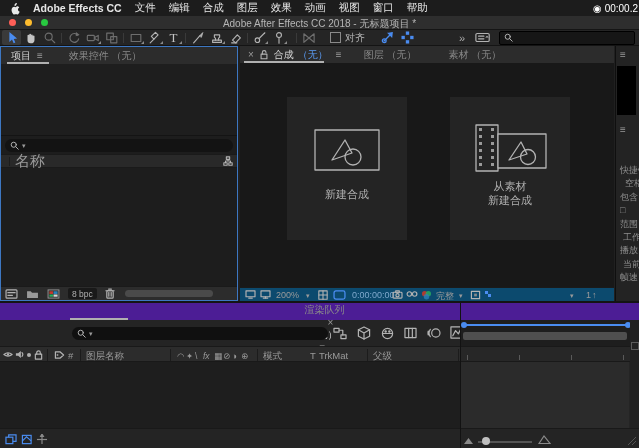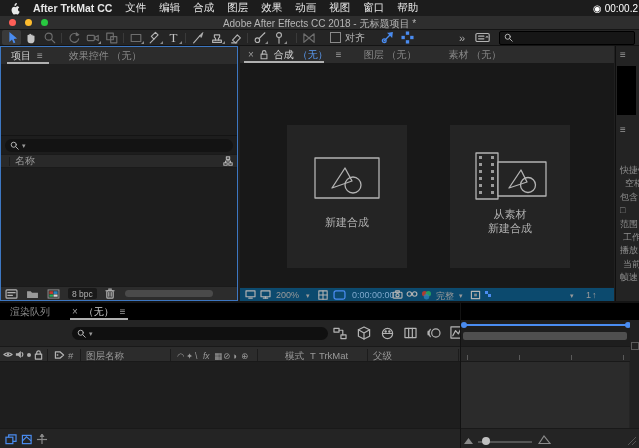--- a/index.html
+++ b/index.html
@@ -55,21 +55,21 @@
 
 <div id="root" class="nosel">
 
   <div id="menubar" class="abs">
     <div class="row">
       <span>
         <svg width="11" height="13" viewBox="0 0 12 14">
             <path fill="#e8e8e8" d="M6.2,2.4c.6-.9,1.6-1.3,2.4-1.3,.1,.9-.3,1.8-.9,2.4-.6,.7-1.5,1-1.5,1,0,0-.3-1.2,0-2.1ZM8.8,4.6c1,0,1.9,.6,2.4,1.4-2.1,1.2-1.7,3.8,.4,4.6-.3,.9-.8,1.7-1.4,2.4-.6,.6-1.2,.7-1.9,.4-.7-.3-1.3-.3-1.9,0-.7,.3-1.3,.3-1.9-.4-1.5-1.6-2.1-3.9-1.5-5.6,.5-1.3,1.5-2.2,2.6-2.2,.6,0,1.2,.4,1.6,.4,.4,0,1-1,1.6-1Z"></path>
           </svg>
       </span>
-      <span class="mb-item" style="font-weight:bold">After TrkMat CC</span>
+      <span class="mb-item" style="font-weight:bold">Adobe Effects CC</span>
       <span class="mb-item">文件</span>
       <span class="mb-item">编辑</span>
       <span class="mb-item">合成</span>
       <span class="mb-item">图层</span>
       <span class="mb-item">效果</span>
       <span class="mb-item">动画</span>
       <span class="mb-item">视图</span>
       <span class="mb-item">窗口</span>
       <span class="mb-item">帮助</span>
     </div>
@@ -265,21 +265,21 @@
         <svg width="9" height="9" viewBox="0 0 12 12">
             <g class="icon-stroke" stroke="#8a8a8a">
               <circle cx="5" cy="5" r="3.4"></circle>
               <line x1="7.6" y1="7.6" x2="11" y2="11"></line>
             </g>
           </svg>
         <span class="glyph" style="font-size:7px;">▾</span>
         <input style="background: transparent; border: none; outline: none; width: 170px;">
       </div>
     </div>
-    <div class="abs row" style="left:0;top:107px;width:236px;height:14px;background:#292929;border-top:1px solid #1a1a1a;border-bottom:1px solid #1a1a1a;box-sizing:border-box;font-size:10px;color:#9a9a9a;">
+    <div class="abs row" style="left:0;top:107px;width:236px;height:14px;background:#292929;border-top:1px solid #1a1a1a;border-bottom:1px solid #1a1a1a;box-sizing:border-box;font-size:15px;color:#9a9a9a;">
       <span style="width:1px;height:9px;background:#1c1c1c;margin-left:8px;"></span>
       <span style="margin-left:5px;">名称</span>
       <span style="flex:1"></span>
       <span style="margin-right:4px;">
           <svg width="10" height="10" viewBox="0 0 12 12">
             <g class="icon-stroke" stroke="#8a8a8a" stroke-width="1">
               <rect x="4" y="1" width="4" height="3"></rect>
               <rect x="1" y="8" width="4" height="3"></rect>
               <rect x="7" y="8" width="4" height="3"></rect>
               <path d="M6,4v2M3,8V6h6v2"></path>
@@ -340,21 +340,21 @@
           </svg>
         </span>
       <span style="margin-left:5px;color:#d8d8d8;">合成</span>
       <span style="margin-left:4px;color:#5b9cf5;">（无）</span>
       <span class="menu-glyph" style="margin-left:8px;">≡</span>
       <span style="margin-left:22px;">图层 （无）</span>
       <span style="margin-left:32px;">素材 （无）</span>
       <span class="tab-underline" style="left:4px;width:80px;"></span>
     </div>
 
-    <div class="abs" style="left:0;top:17px;width:374px;height:224px;background:#181818;margin-top:28px;">
+    <div class="abs" style="left:0;top:17px;width:374px;height:224px;background:#181818;">
       <div class="tile" style="left:47px;top:34px;">
         <svg width="70" height="46" viewBox="0 0 70 46" style="margin:30px auto 0;">
           <g class="icon-stroke" stroke="#9a9a9a" stroke-width="1.5">
               <rect x="3" y="3" width="64" height="40"></rect>
               <polygon points="20,33 33,13 40,26"></polygon>
               <circle cx="41" cy="30" r="8"></circle>
             </g>
         </svg>
         <div class="lbl">新建合成</div>
       </div>
@@ -478,21 +478,21 @@
       <div style="padding-left:3px;">工作</div>
       <div>播放</div>
       <div style="padding-left:3px;">当前</div>
       <div>帧速</div>
     </div>
   </div>
 
   <div class="abs vdiv" style="left:0;top:301px;width:639px;height:2px;"></div>
 
   <div id="timeline" class="abs">
-    <div class="tabbar" style="background:#000000;">
+    <div class="tabbar" style="background:#4c1d95;flex-direction:column;">
       <span style="margin-left:10px;">渲染队列</span>
       <span style="margin-left:22px;color:#9a9a9a;">×</span>
       <span style="margin-left:6px;color:#d0d0d0;">（无）</span>
       <span class="menu-glyph" style="margin-left:6px;">≡</span>
       <span class="tab-underline" style="left:70px;width:58px;"></span>
     </div>
 
     <div class="abs" style="left:0;top:17px;width:460px;height:26px;">
       <div class="searchbox abs" style="left:72px;top:7px;width:246px;background:#101010;">
         <svg width="9" height="9" viewBox="0 0 12 12">
@@ -609,21 +609,21 @@
       <span class="hdr-div" style="left:170px;"></span>
       <span class="sw" style="left:177px;">◠</span>
       <span class="sw" style="left:186px;">✦</span>
       <span class="sw" style="left:195px;">\</span>
       <span class="sw" style="left:203px;font-style:italic;">fx</span>
       <span class="sw" style="left:214px;">▦</span>
       <span class="sw" style="left:223px;">⊘</span>
       <span class="sw" style="left:232px;">◑</span>
       <span class="sw" style="left:241px;">⊕</span>
       <span class="hdr-div" style="left:257px;"></span>
-      <span class="abs" style="left:263px;top:3px;margin-left:22px;">模式</span>
+      <span class="abs" style="left:263px;top:3px;">模式</span>
       <span class="abs" style="left:310px;top:3px;">T</span>
       <span class="abs" style="left:319px;top:3px;">TrkMat</span>
       <span class="hdr-div" style="left:367px;"></span>
       <span class="abs" style="left:373px;top:3px;">父级</span>
       <span class="hdr-div" style="left:458px;"></span>
     </div>
 
     <div class="abs" style="left:0;top:59px;width:460px;height:66px;background:#1e1e1e;"></div>
     <div class="abs" style="left:461px;top:59px;width:168px;height:66px;background:#2b2b2b;"></div>
 

